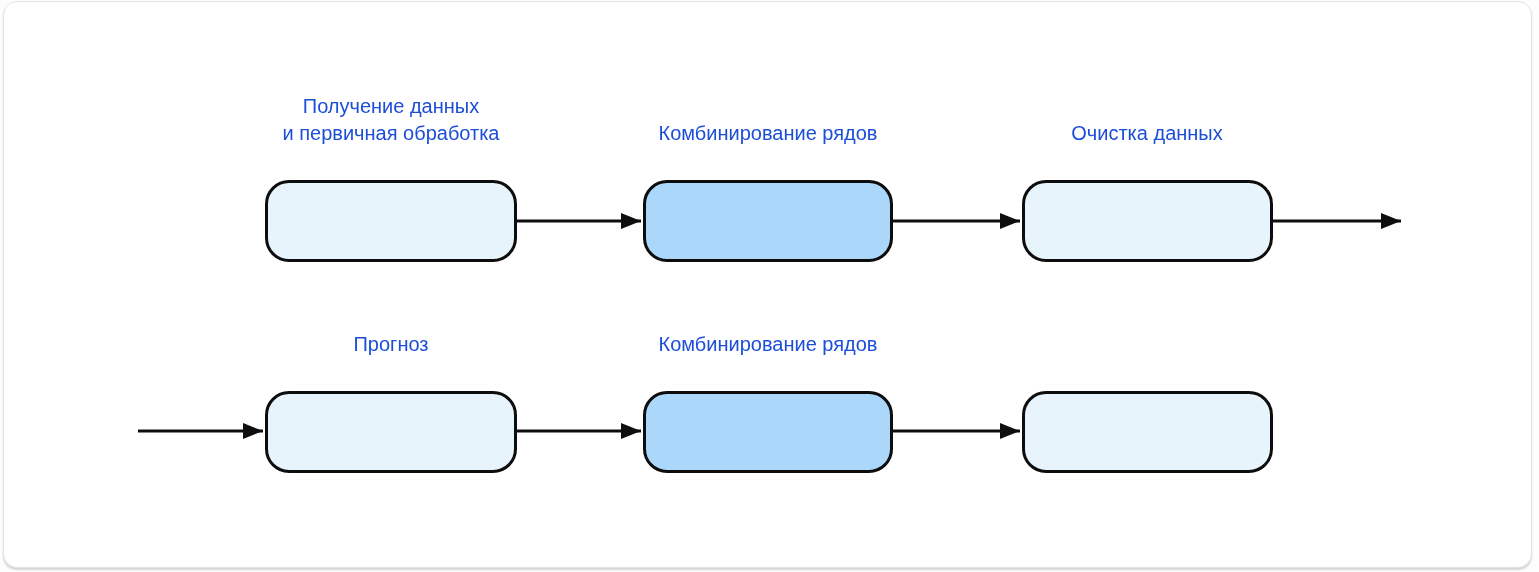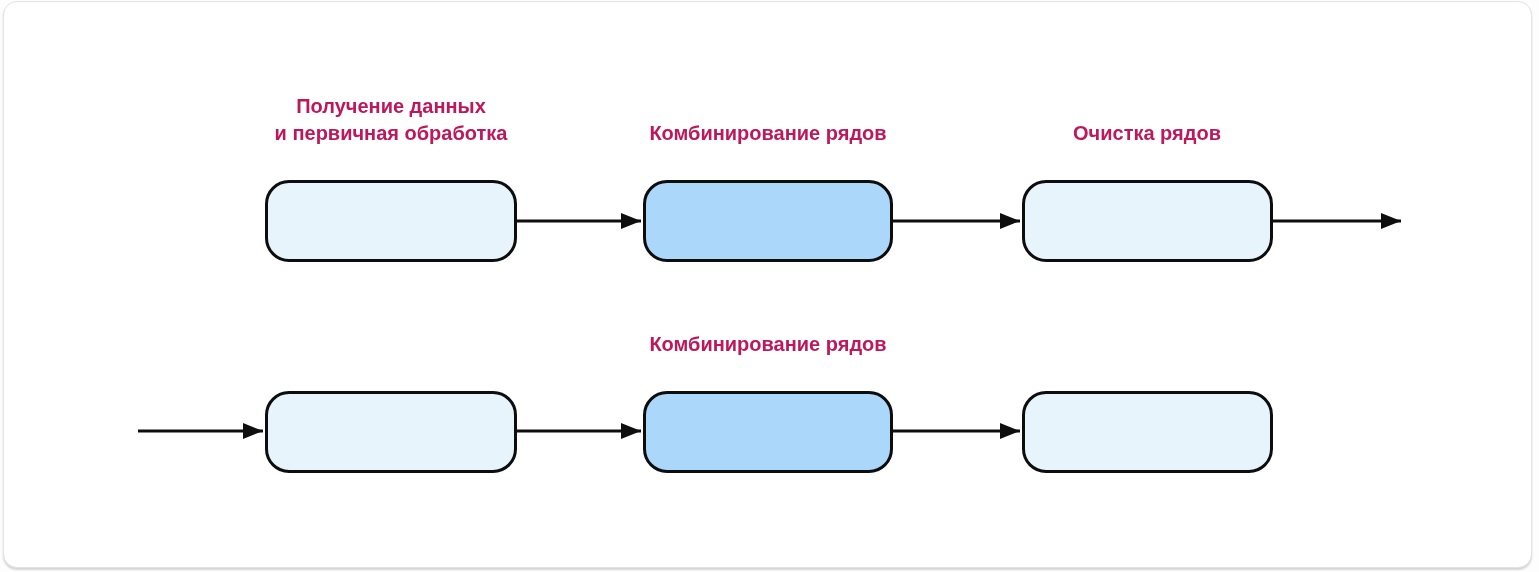--- a/index.html
+++ b/index.html
@@ -17,22 +17,22 @@
   .arrows .head{fill:var(--arrow,#0e0e0e);}
   .flow-node{
     position:absolute;height:82px;border-radius:24px;
     border:3px solid var(--node-border,#0d0d0d);box-sizing:border-box;
   }
   .flow-node.light{background:var(--node-light-fill,#e8f4fb);}
   .flow-node.accent{background:var(--node-accent-fill,#abd7fa);}
   .node-label{
     position:absolute;width:340px;height:60px;
     display:flex;align-items:flex-end;justify-content:center;
-    text-align:center;font-size:20px;line-height:27px;font-weight:700;
-    color:#be185d;white-space:pre-line;
+    text-align:center;font-size:20px;line-height:27px;font-weight:400;
+    color:#1d4ed8;white-space:pre-line;
   }
   .row1-node{top:180px;}
   .row2-node{top:391px;}
   .row1-label{top:87px;}
   .row2-label{top:298px;}
 </style>
 </head>
 <body>
 
 <div class="stage">
@@ -50,24 +50,25 @@
     <line x1="1273" y1="221" x2="1401" y2="221" marker-end="url(#ah)"></line>
 
     <line x1="138" y1="431" x2="263" y2="431" marker-end="url(#ah)"></line>
     <line x1="517" y1="431" x2="641" y2="431" marker-end="url(#ah)"></line>
     <line x1="893" y1="431" x2="1020" y2="431" marker-end="url(#ah)"></line>
   </svg>
 
   <div class="node-label row1-label" style="left:221px">Получение данных
 и первичная обработка</div>
   <div class="node-label row1-label" style="left:598px">Комбинирование рядов</div>
-  <div class="node-label row1-label" style="left:977px">Очистка рядов</div>
+  <div class="node-label row1-label" style="left:977px">Очистка данных</div>
 
   <div class="flow-node light row1-node" style="left:265px;width:252px"></div>
   <div class="flow-node accent row1-node" style="left:643px;width:250px"></div>
   <div class="flow-node light row1-node" style="left:1022px;width:251px"></div>
 
+  <div class="node-label row2-label" style="left:221px">Прогноз</div>
   <div class="node-label row2-label" style="left:598px">Комбинирование рядов</div>
 
   <div class="flow-node light row2-node" style="left:265px;width:252px"></div>
   <div class="flow-node accent row2-node" style="left:643px;width:250px"></div>
   <div class="flow-node light row2-node" style="left:1022px;width:251px"></div>
 </div>
 
 </body></html>

